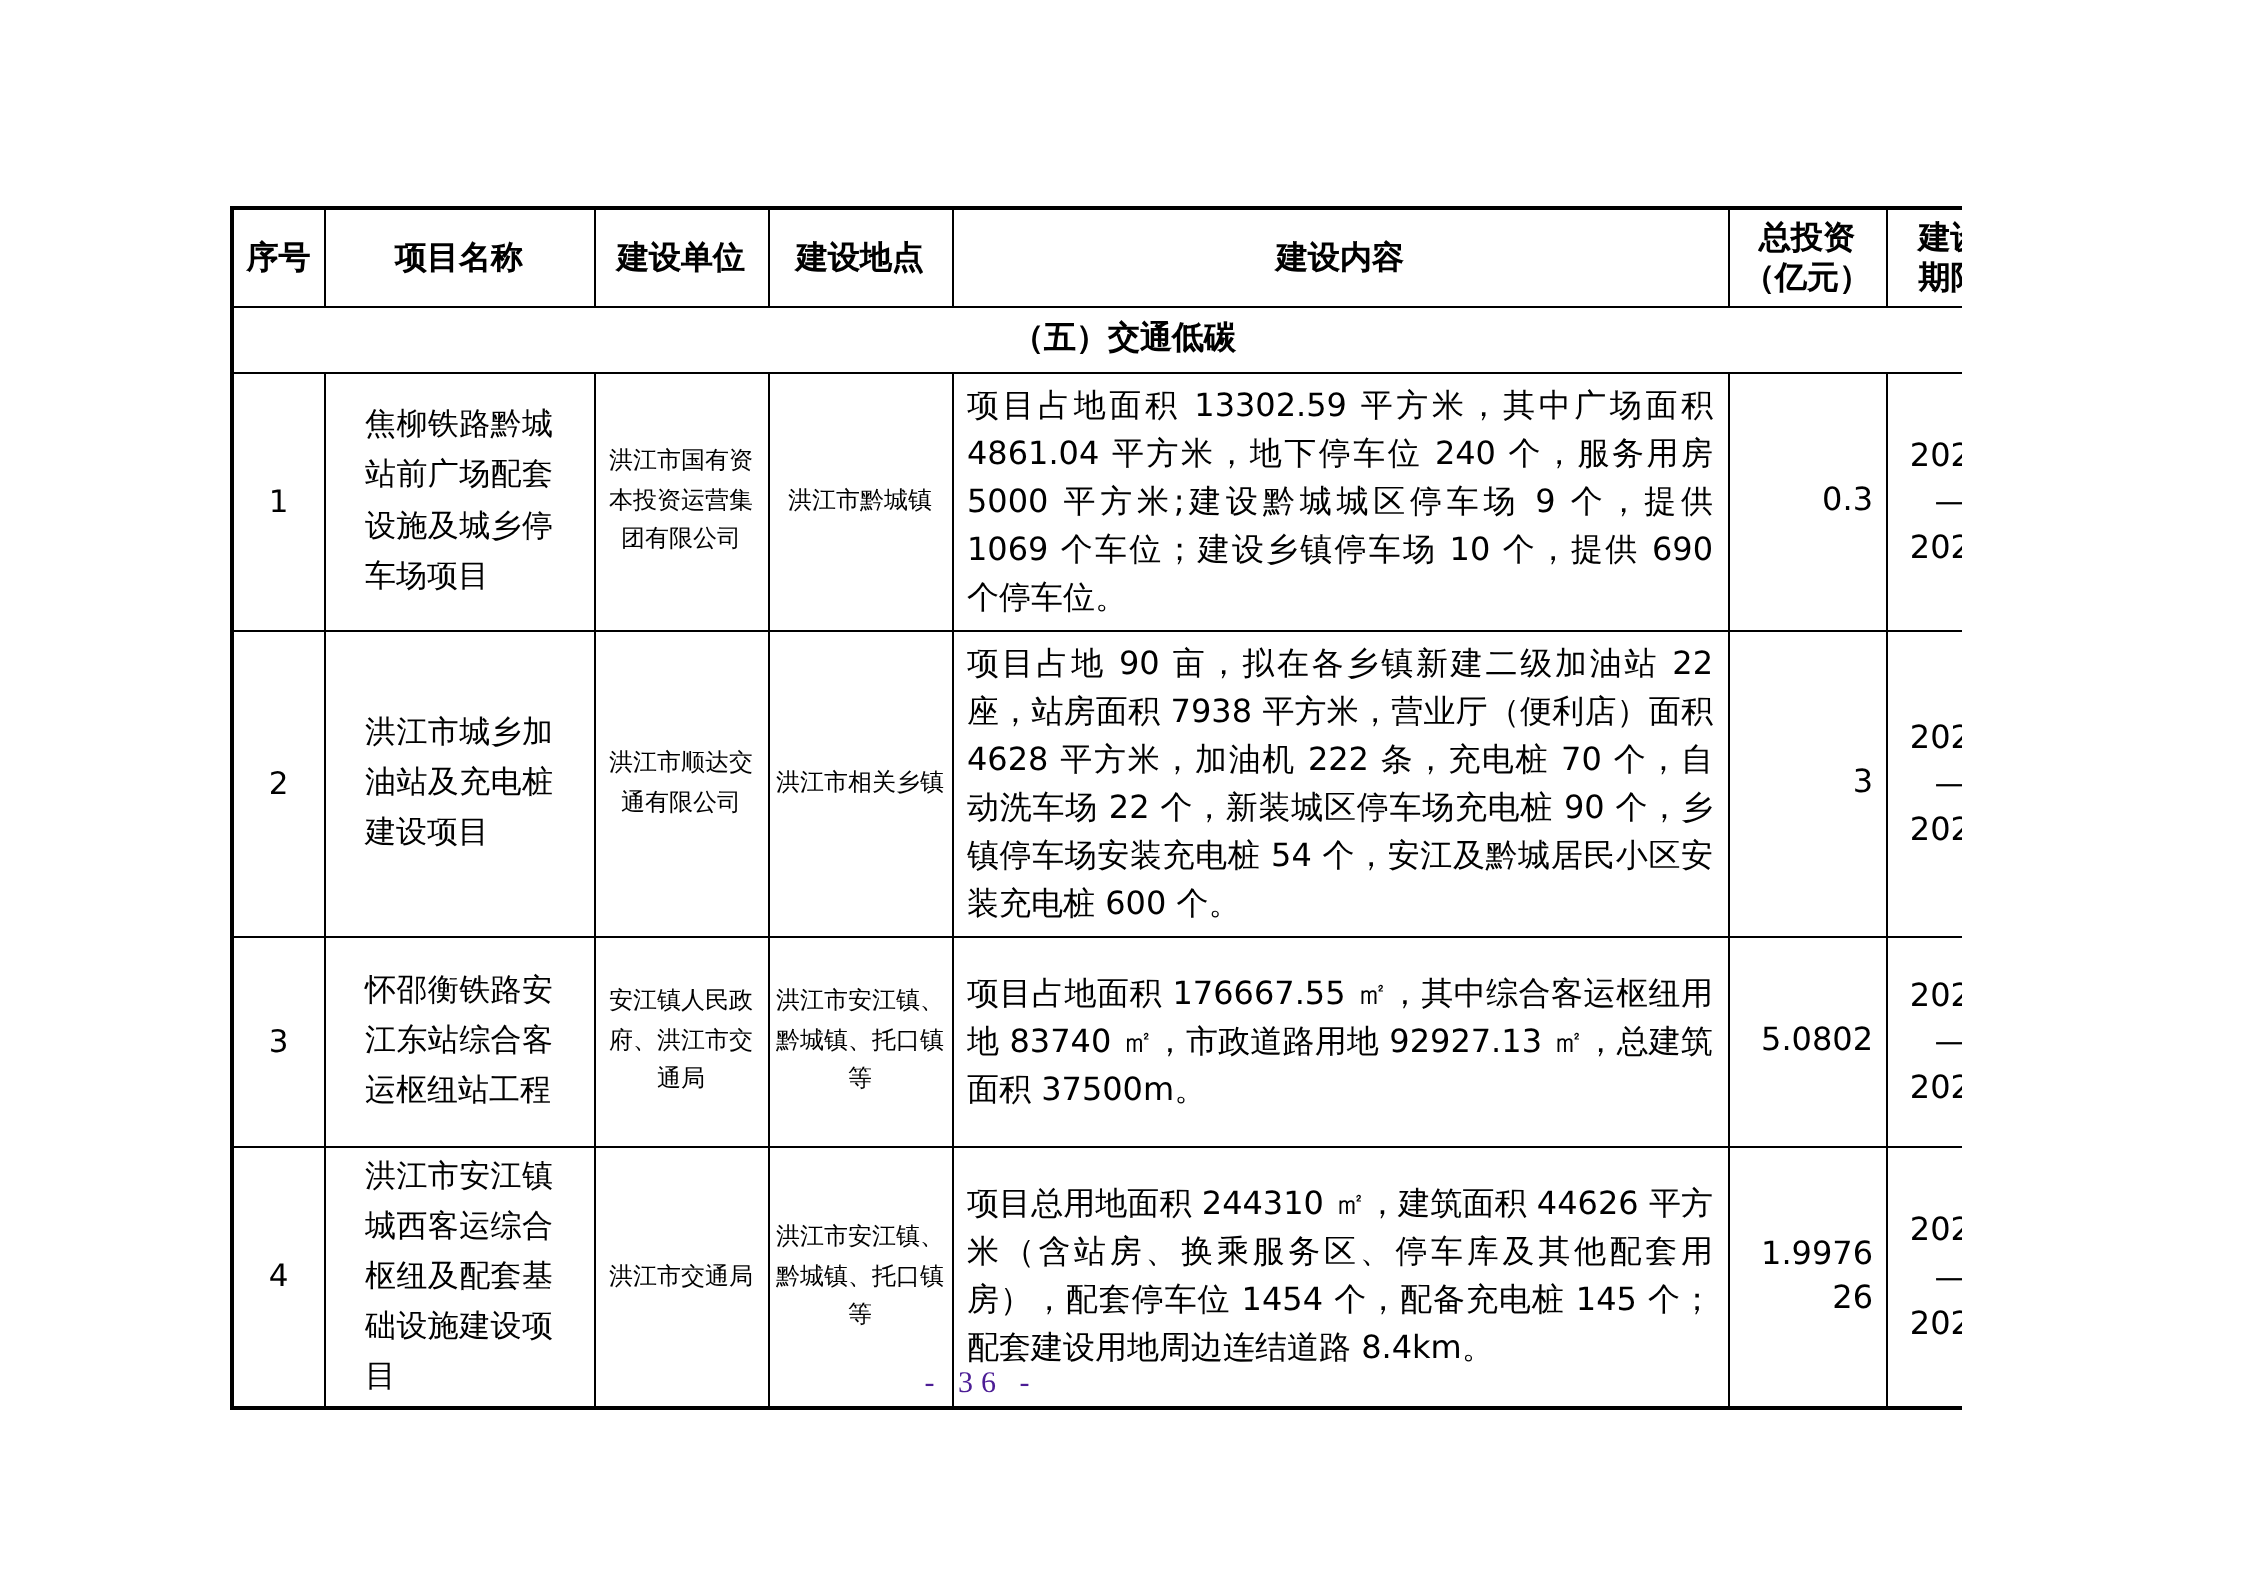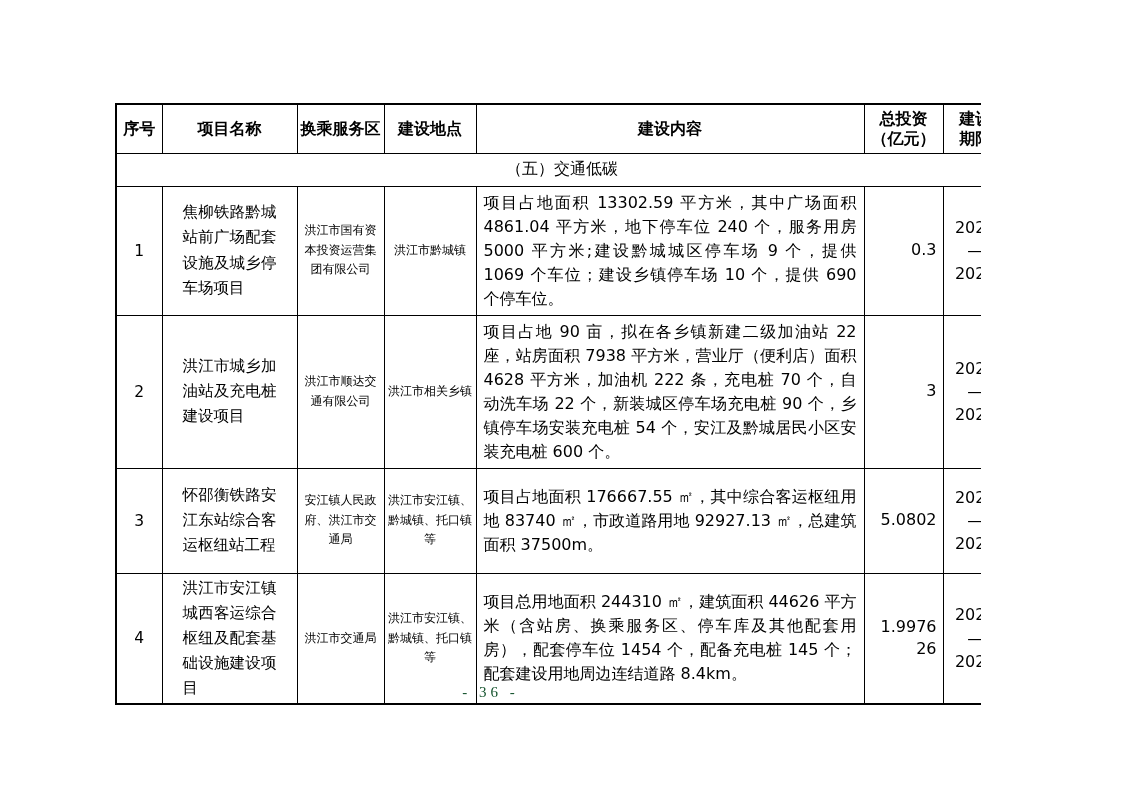--- a/index.html
+++ b/index.html
@@ -33,21 +33,21 @@
     font-weight: bold;
     font-size: 16px;
     text-align: center;
     line-height: 1.25;
     white-space: pre-line;
     padding: 2px;
   }
   tr.header-row { height: 49px; }
   tr.section-row { height: 33px; }
   td.section-cell {
-    font-weight: normal;
+    font-weight: bold;
     font-size: 16px;
     text-align: center;
     padding: 2px;
   }
   td.c-no {
     text-align: center;
     font-size: 15.5px;
     padding: 2px;
   }
   td.c-name {
@@ -85,42 +85,42 @@
     padding: 2px;
   }
   .footer {
     position: absolute;
     left: 0; top: 684px;
     width: 100%;
     text-align: center;
     font-family: "Liberation Serif", "DejaVu Serif", serif;
     font-size: 15px;
     letter-spacing: 4px;
-    color: #14532d;
+    color: #4c1d95;
   }
 </style>
 </head>
 <body>
 
 <div class="page">
   <table class="projects">
     <colgroup>
       <col style="width:46px">
       <col style="width:135px">
       <col style="width:87px">
       <col style="width:92px">
       <col style="width:388px">
       <col style="width:79px">
       <col style="width:65px">
     </colgroup>
     <thead>
       <tr class="header-row">
         <th class="hdr">序号</th>
         <th class="hdr">项目名称</th>
-        <th class="hdr">换乘服务区</th>
+        <th class="hdr">建设单位</th>
         <th class="hdr">建设地点</th>
         <th class="hdr">建设内容</th>
         <th class="hdr">总投资
 （亿元）</th>
         <th class="hdr">建设
 期限</th>
       </tr>
     </thead>
     <tbody>
       <tr class="section-row">

